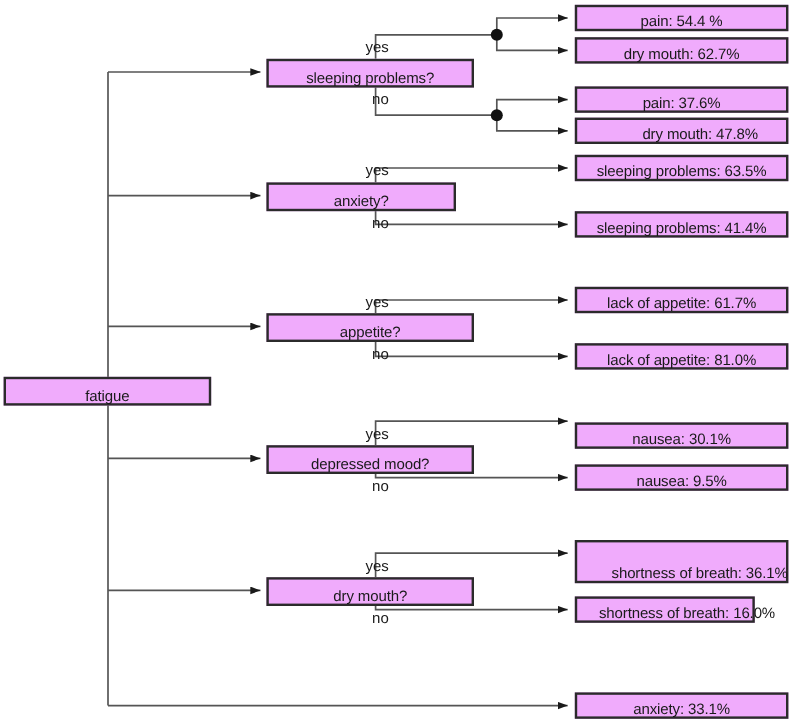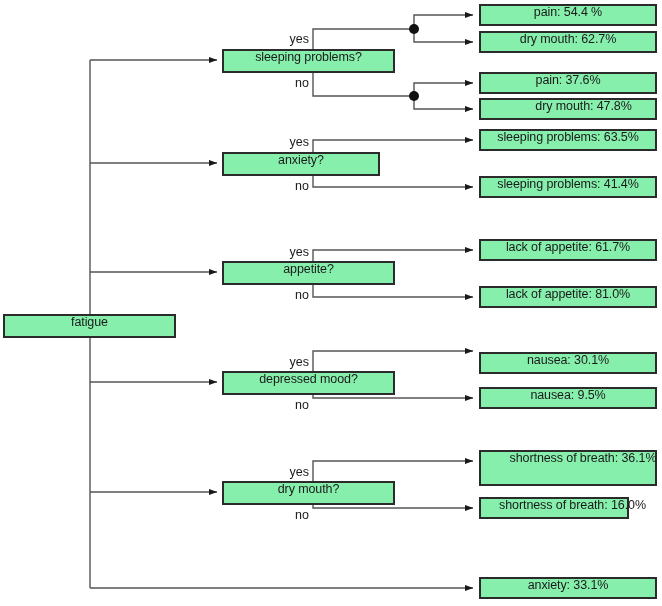--- a/index.html
+++ b/index.html
@@ -21,24 +21,24 @@
     position: absolute;
     left: 0;
     top: 0;
     width: 662px;
     height: 606px;
     pointer-events: none;
   }
   .node {
     position: absolute;
     box-sizing: border-box;
-    background: #86efac;
+    background: #f0abfc;
     border: 2px solid #2b2b2b;
     display: flex;
-    align-items: flex-start;
+    align-items: flex-end;
     justify-content: center;
     font-size: 12.5px;
     color: #1a1a1a;
     letter-spacing: -0.1px;
     white-space: nowrap;
     line-height: 1;
   }
   .node.root {
     border-width: 2px;
   }
@@ -50,20 +50,21 @@
     border-width: 2px;
     font-size: 12.5px;
   }
   .edge-label {
     position: absolute;
     font-size: 12.5px;
     color: #1a1a1a;
     line-height: 1;
     white-space: nowrap;
     text-align: right;
+    margin-left: 15px;
   }
 </style>
 </head>
 <body>
 
 <div id="canvas">
 
   <svg class="wires" viewBox="0 0 662 606">
     <defs>
       <marker id="arrow" markerWidth="9" markerHeight="9" refX="8.4" refY="3.2" orient="auto" markerUnits="userSpaceOnUse">

